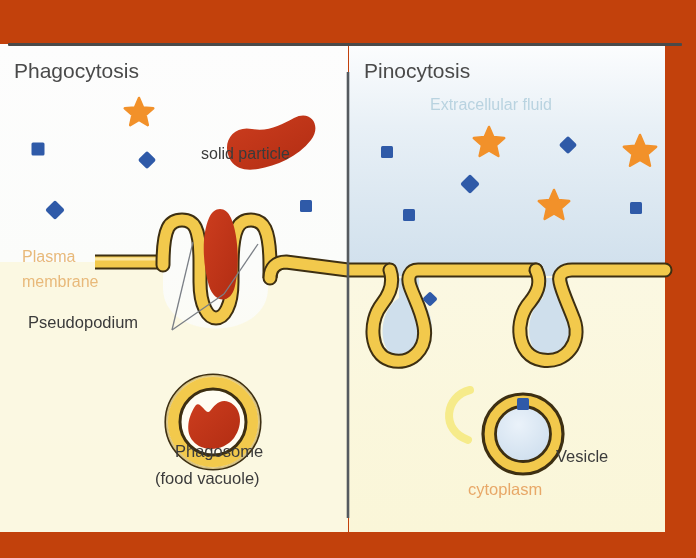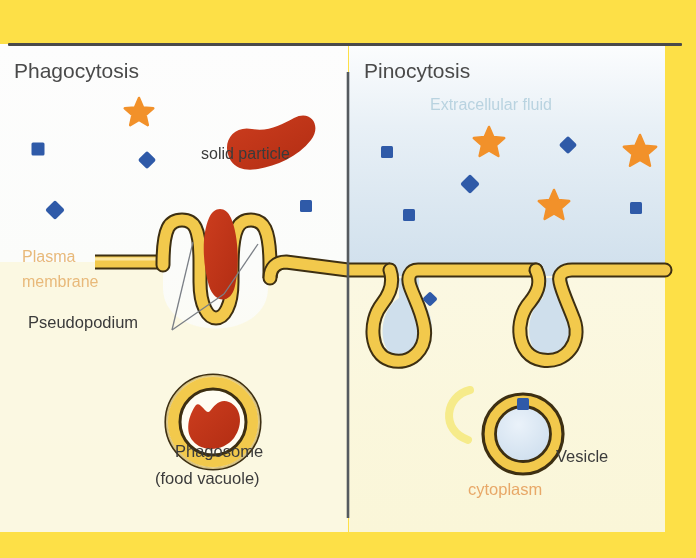--- a/index.html
+++ b/index.html
@@ -1,18 +1,18 @@
 <!DOCTYPE html>
 <html><head>
 <meta charset="utf-8">
 <style>
   html,body{margin:0;padding:0;background:#ffffff;}
   body{width:696px;height:558px;overflow:hidden;
        font-family:"Liberation Sans","DejaVu Sans",sans-serif;}
-  #stage{position:relative;width:696px;height:558px;background:#fde047;}
+  #stage{position:relative;width:696px;height:558px;background:#c2410c;}
   #diagram{position:absolute;left:0;top:30px;width:696px;height:490px;}
   svg{display:block;}
   .lbl{font-family:"Liberation Sans","DejaVu Sans",sans-serif;}
 </style>
 </head>
 <body>
 
 <div id="stage">
 
   <div id="diagram">

